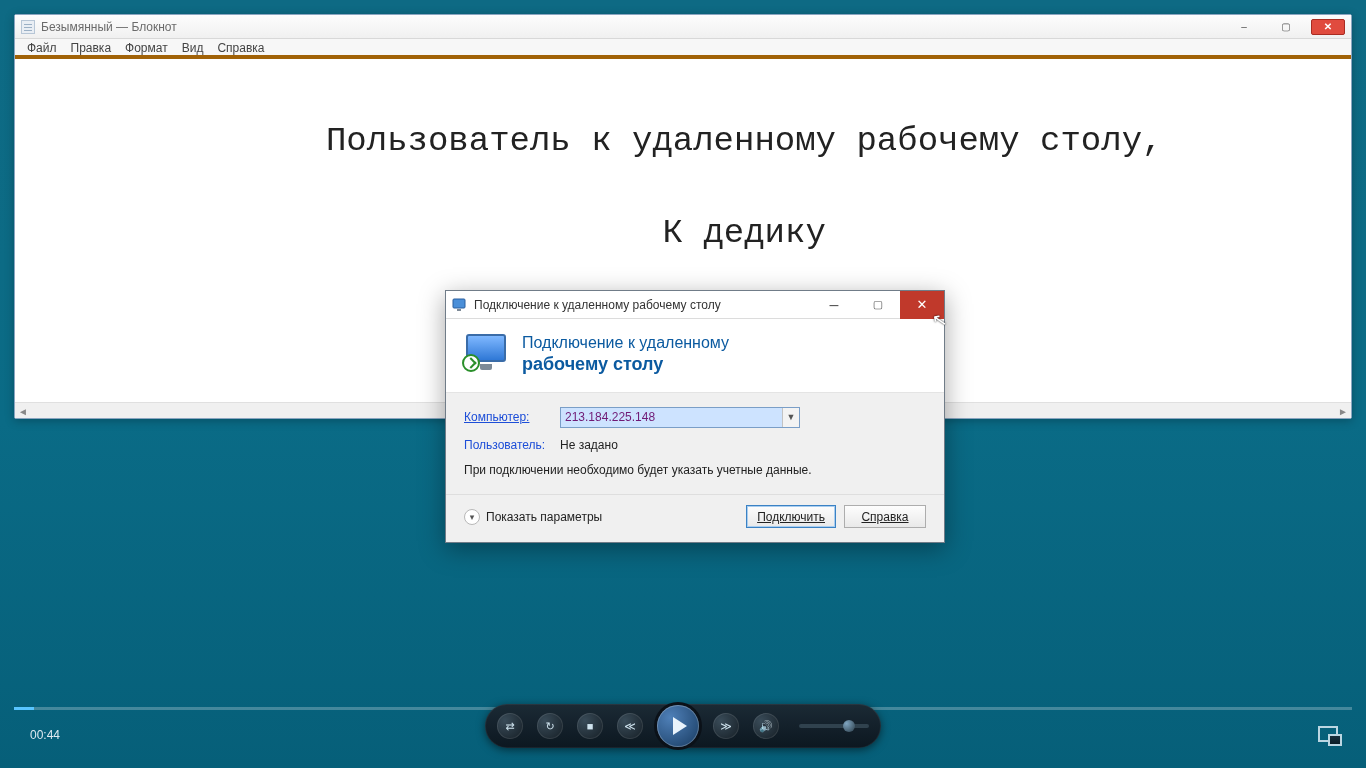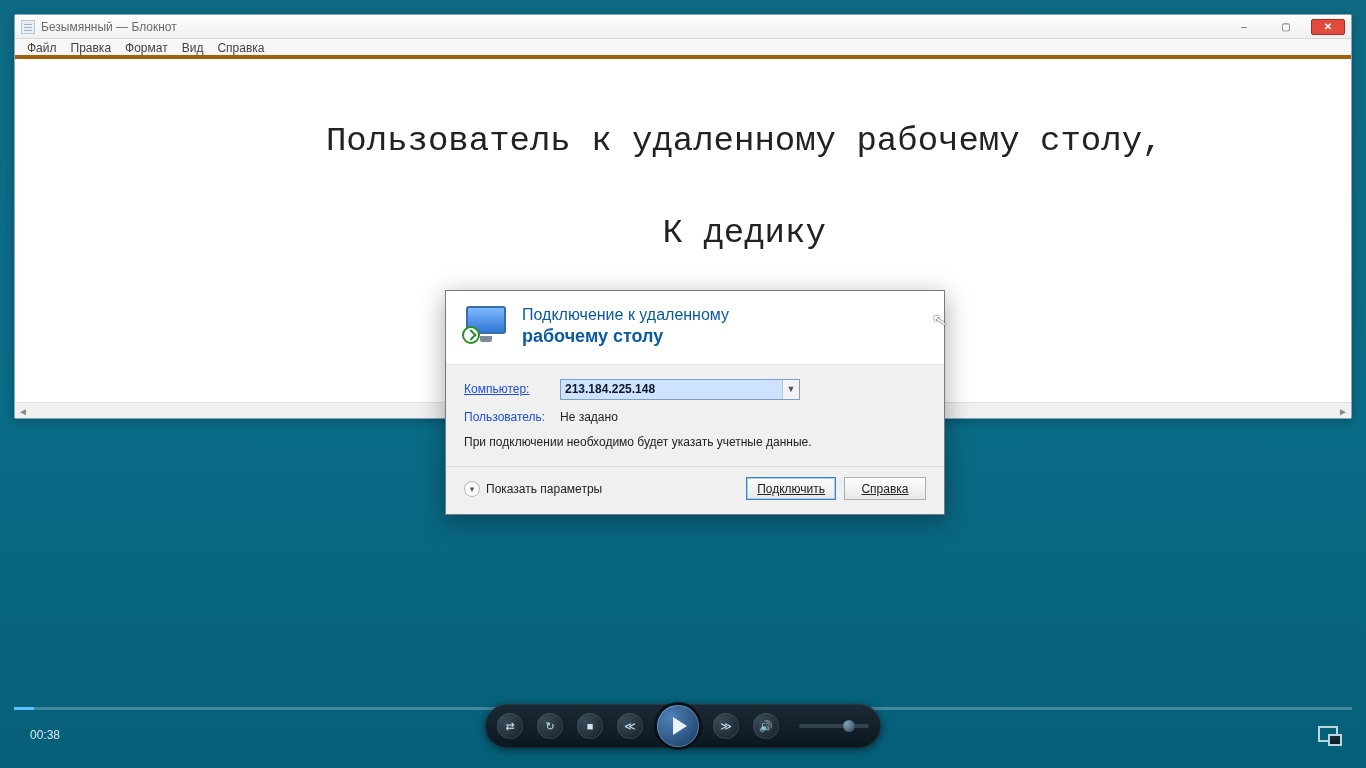--- a/index.html
+++ b/index.html
@@ -64,21 +64,21 @@
   .rdp-logo .badge{position:absolute;left:-2px;top:20px;width:18px;height:18px;border-radius:50%;background:#fff;border:2px solid #2a8f2a;display:flex;align-items:center;justify-content:center;}
   .rdp-logo .badge::after{content:"";width:6px;height:6px;border-right:2px solid #2a8f2a;border-top:2px solid #2a8f2a;transform:rotate(45deg);}
   .rdp-header .htxt{color:#0b5aa0;font-size:16px;line-height:1.25;}
   .rdp-header .htxt .bold{font-weight:700;font-size:18px;}
 
   .rdp-body{padding:14px 18px 0;}
   .row{display:flex;align-items:center;margin-bottom:10px;gap:10px;}
   .row .lab{width:86px;color:#1d4ed8;}
   .row .lab .u{text-decoration:underline;}
   .combo{flex:1;max-width:240px;display:flex;border:1px solid #7a9ec7;background:#fff;height:21px;}
-  .combo input{flex:1;border:none;outline:none;font-size:12px;padding:2px 4px;background:#cde3ff;color:#0f172a;font-weight:bold;}
+  .combo input{flex:1;border:none;outline:none;font-size:12px;padding:2px 4px;background:#cde3ff;color:#701a75;}
   .combo input::selection{background:#3383d6;color:#fff;}
   .combo .dd{width:17px;display:flex;align-items:center;justify-content:center;border-left:1px solid #c3c3c3;background:#f3f3f3;color:#555;font-size:9px;}
   .note{color:#222;margin:6px 0 16px;line-height:1.4;}
 
   .rdp-footer{padding:10px 18px 14px;display:flex;align-items:center;border-top:1px solid #dedede;background:#f0f0f0;}
   .disclosure{display:flex;align-items:center;gap:6px;color:#222;cursor:default;}
   .disclosure .chev{width:16px;height:16px;border:1px solid #b8b8b8;border-radius:50%;display:flex;align-items:center;justify-content:center;font-size:9px;color:#555;background:#fff;}
   .rdp-footer .spacer{flex:1;}
   .btn{min-width:82px;height:23px;border:1px solid #adadad;background:linear-gradient(#fdfdfd,#e9e9e9);font-size:12px;color:#222;padding:0 10px;margin-left:8px;cursor:default;}
   .btn.primary{border:1px solid #3b82c4;box-shadow:0 0 0 1px #a9cdef inset;}
@@ -130,20 +130,33 @@
       <span class="np-sel">mstsc</span>
     </div>
   </div>
   <div class="np-scroll">
     <span class="arrow l">◄</span>
     <span class="arrow r">►</span>
   </div>
 </div>
 
 <div class="rdp">
+  <div class="rdp-titlebar">
+    <span class="ticon">
+      <svg width="16" height="16" viewBox="0 0 16 16">
+          <rect x="1" y="2" width="12" height="9" rx="1" fill="#4b8fd8" stroke="#2a5f9e"></rect>
+          <rect x="5" y="12" width="4" height="2" fill="#7d8a97"></rect>
+        </svg>
+    </span>
+    <span class="ttxt">Подключение к удаленному рабочему столу</span>
+    <span class="spacer"></span>
+    <span class="rdp-tctrl min"></span>
+    <span class="rdp-tctrl max"></span>
+    <span class="rdp-tctrl close"></span>
+  </div>
 
   <div class="rdp-header">
     <div class="rdp-logo">
       <div class="mon"></div>
         <div class="stand"></div>
         <div class="badge"></div>
     </div>
     <div class="htxt">
       <div>Подключение к удаленному</div>
       <div class="bold">рабочему столу</div>
@@ -176,21 +189,21 @@
   </div>
 </div>
 
 <div class="cursor">↖</div>
 
 <div class="progress">
     <div class="fill"></div>
   </div>
 
 <div class="player">
-  <span class="time">00:38</span>
+  <span class="time">00:44</span>
   <div class="controls">
     <span class="cbtn">⇄</span>
     <span class="cbtn">↻</span>
     <span class="cbtn">■</span>
     <span class="cbtn">≪</span>
     <span class="cbtn play"></span>
     <span class="cbtn">≫</span>
     <span class="cbtn">🔊</span>
     <div class="vol">
       <div class="track">

